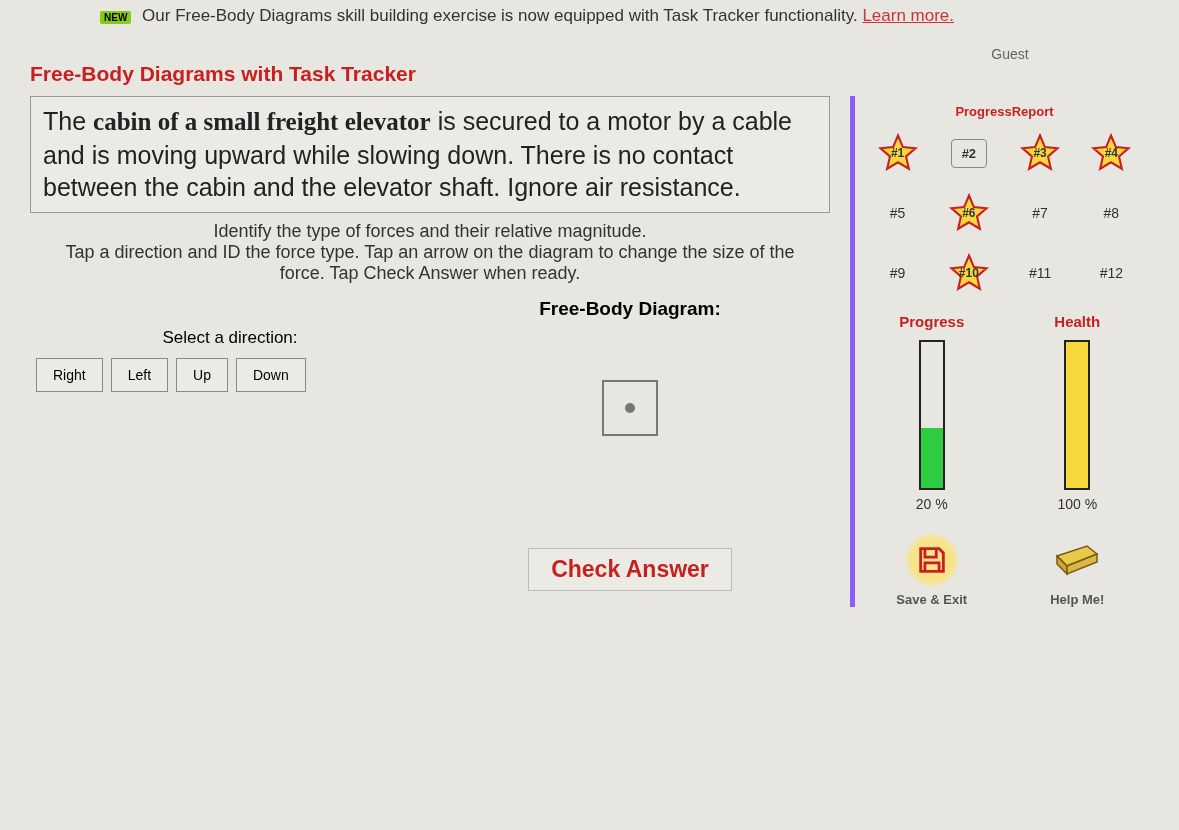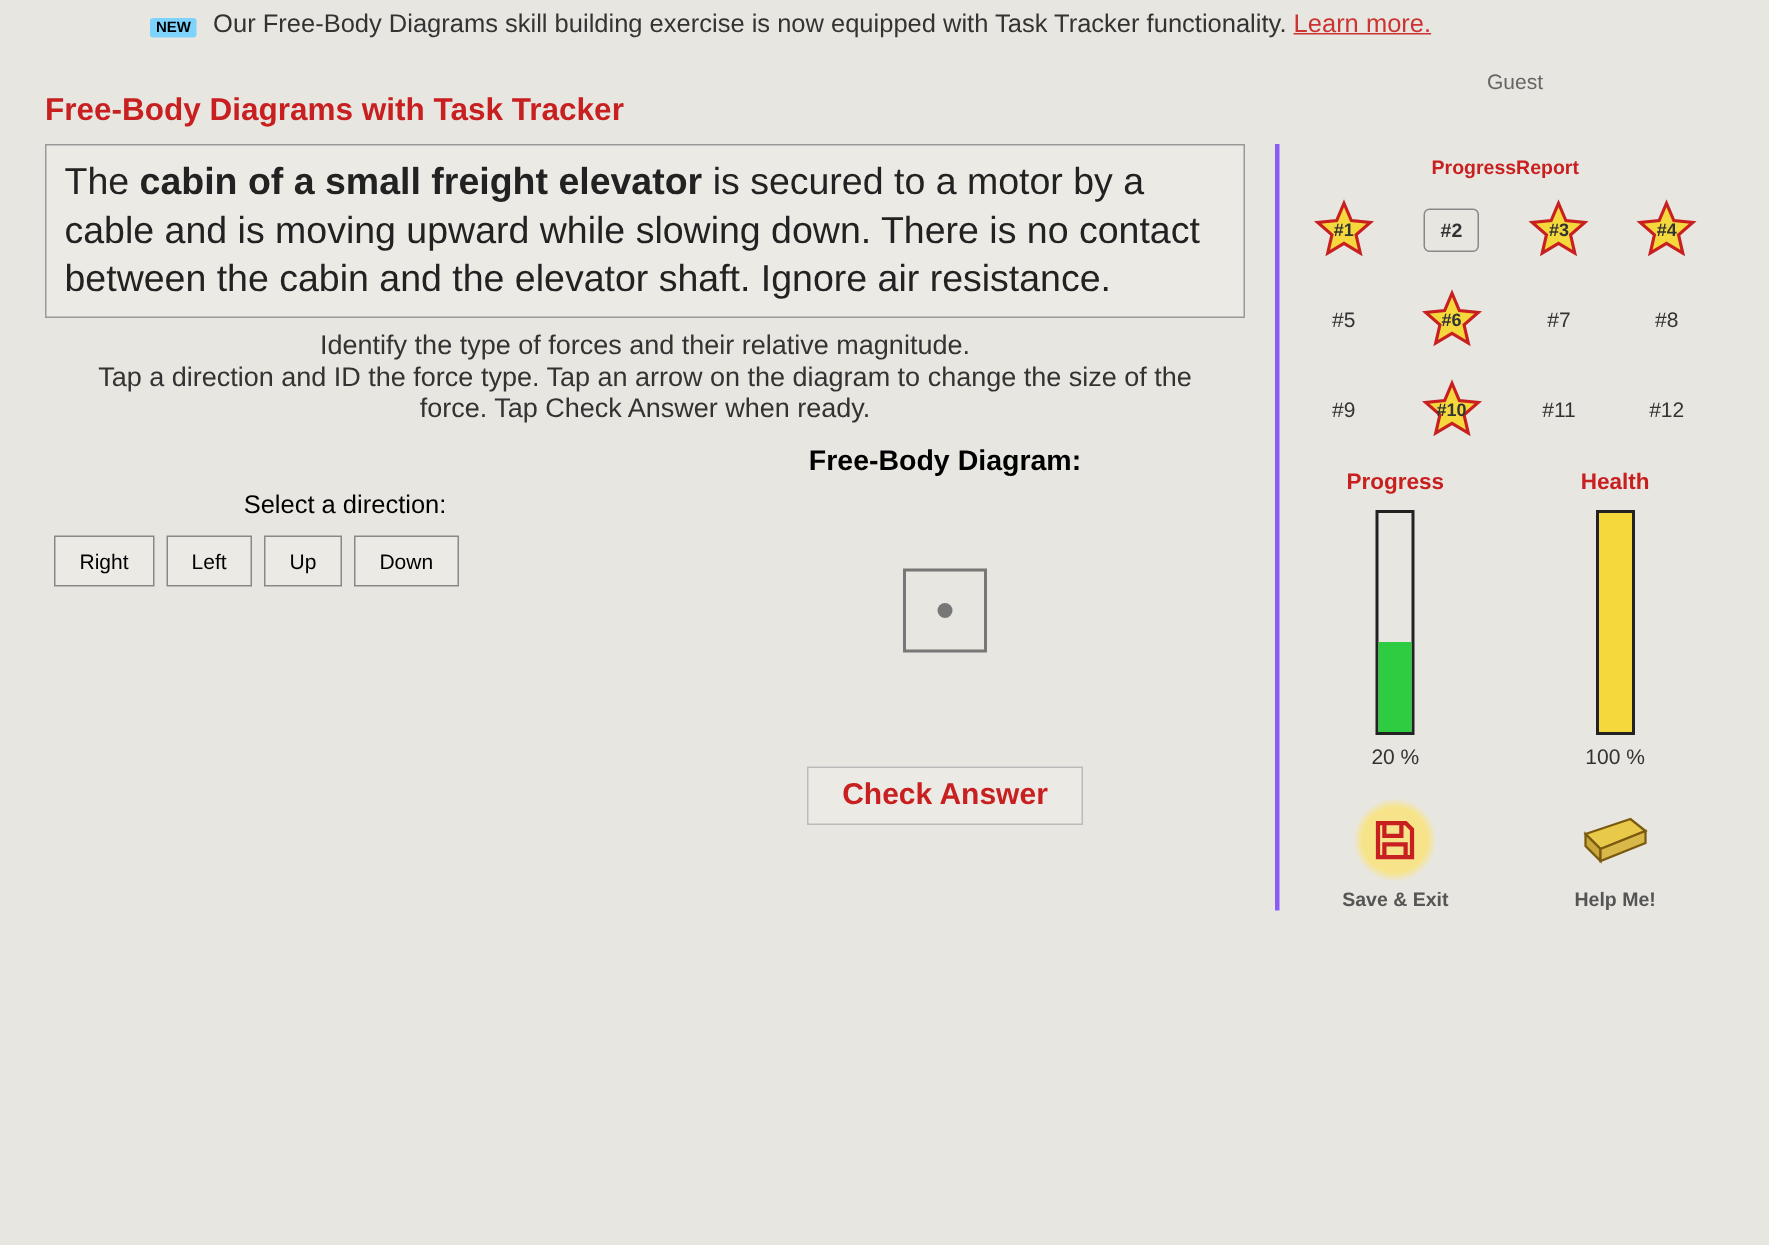--- a/index.html
+++ b/index.html
@@ -11,21 +11,21 @@
     width: 1179px;
     height: 830px;
     overflow: hidden;
   }
   .banner {
     padding: 6px 0 6px 100px;
     font-size: 17px;
     color: #333;
   }
   .banner .new-badge {
-    background: #7dd3fc;
+    background: #84cc16;
     color: #000;
     font-weight: bold;
     font-size: 10px;
     padding: 1px 4px;
     border-radius: 2px;
     margin-right: 6px;
   }
   .banner a { color: #c33; text-decoration: underline; }
   .page-title {
     color: #c82020;
@@ -41,21 +41,21 @@
     padding-left: 30px;
   }
   .problem-box {
     border: 1px solid #999;
     padding: 8px 12px;
     font-size: 25px;
     line-height: 1.3;
     color: #222;
     background: #eceae4;
   }
-  .problem-box b { font-weight: bold; }
+  .problem-box b { font-weight: bold; font-family: Liberation Serif, serif; }
   .instructions {
     text-align: center;
     font-size: 18px;
     color: #333;
     margin-top: 8px;
     padding: 0 20px;
   }
   .work-area {
     display: flex;
     margin-top: 14px;
@@ -89,32 +89,32 @@
   .fbd-canvas {
     width: 56px; height: 56px;
     border: 2px solid #777;
     margin: 60px auto 0 auto;
     display: flex; align-items: center; justify-content: center;
   }
   .fbd-dot { width: 10px; height: 10px; background: #777; border-radius: 50%; }
   .check-btn {
     color: #c82020;
     font-weight: bold;
-    font-size: 20px;
+    font-size: 23px;
     border: 1px solid #bbb;
     background: #eceae4;
     padding: 7px 22px;
     cursor: pointer;
     display: block;
-    margin: 76px auto 0 auto;
+    margin: 112px auto 0 auto;
   }
   
   .sidebar {
     width: 300px;
-    border-left: 3px solid #8b5cf6;
+    border-left: 5px solid #8b5cf6;
     margin-left: 20px;
     padding-left: 4px;
     position: relative;
   }
   .guest-label {
     text-align: center;
     color: #666;
     font-size: 14px;
     position: absolute;
     top: -50px;

